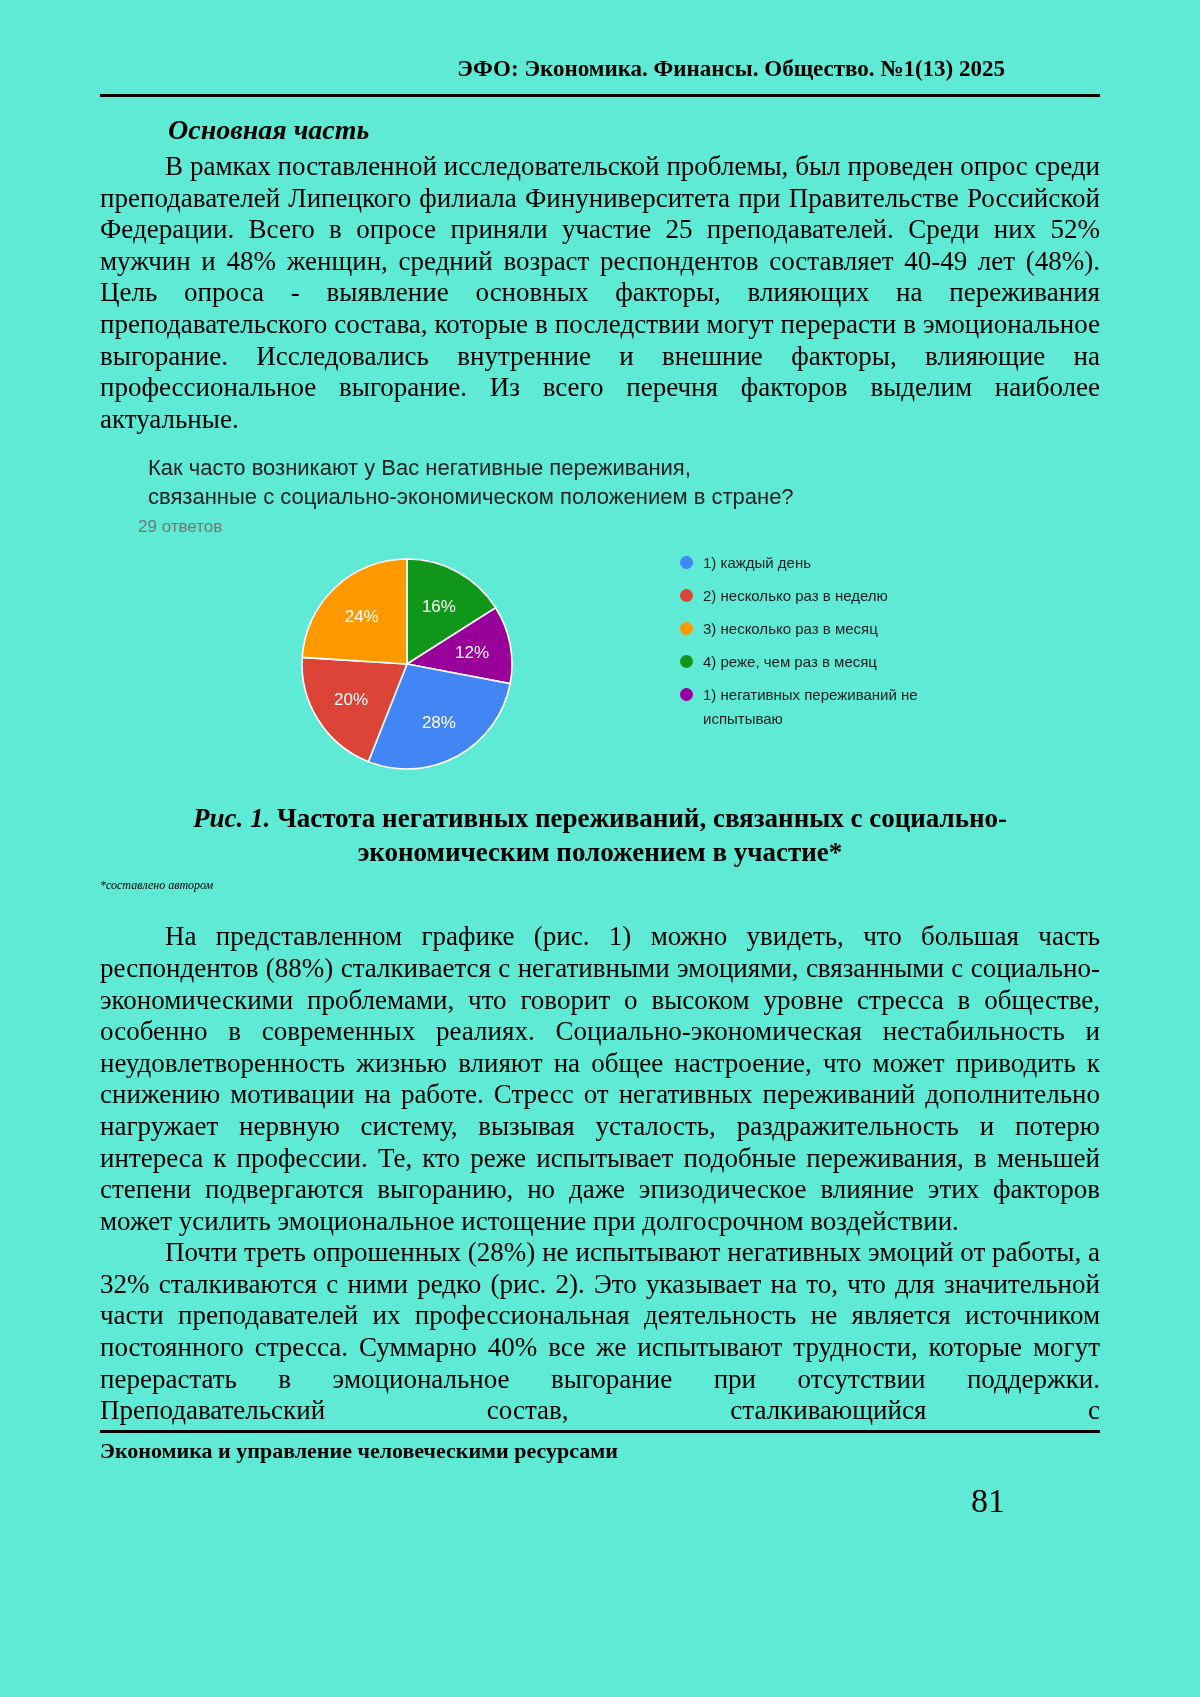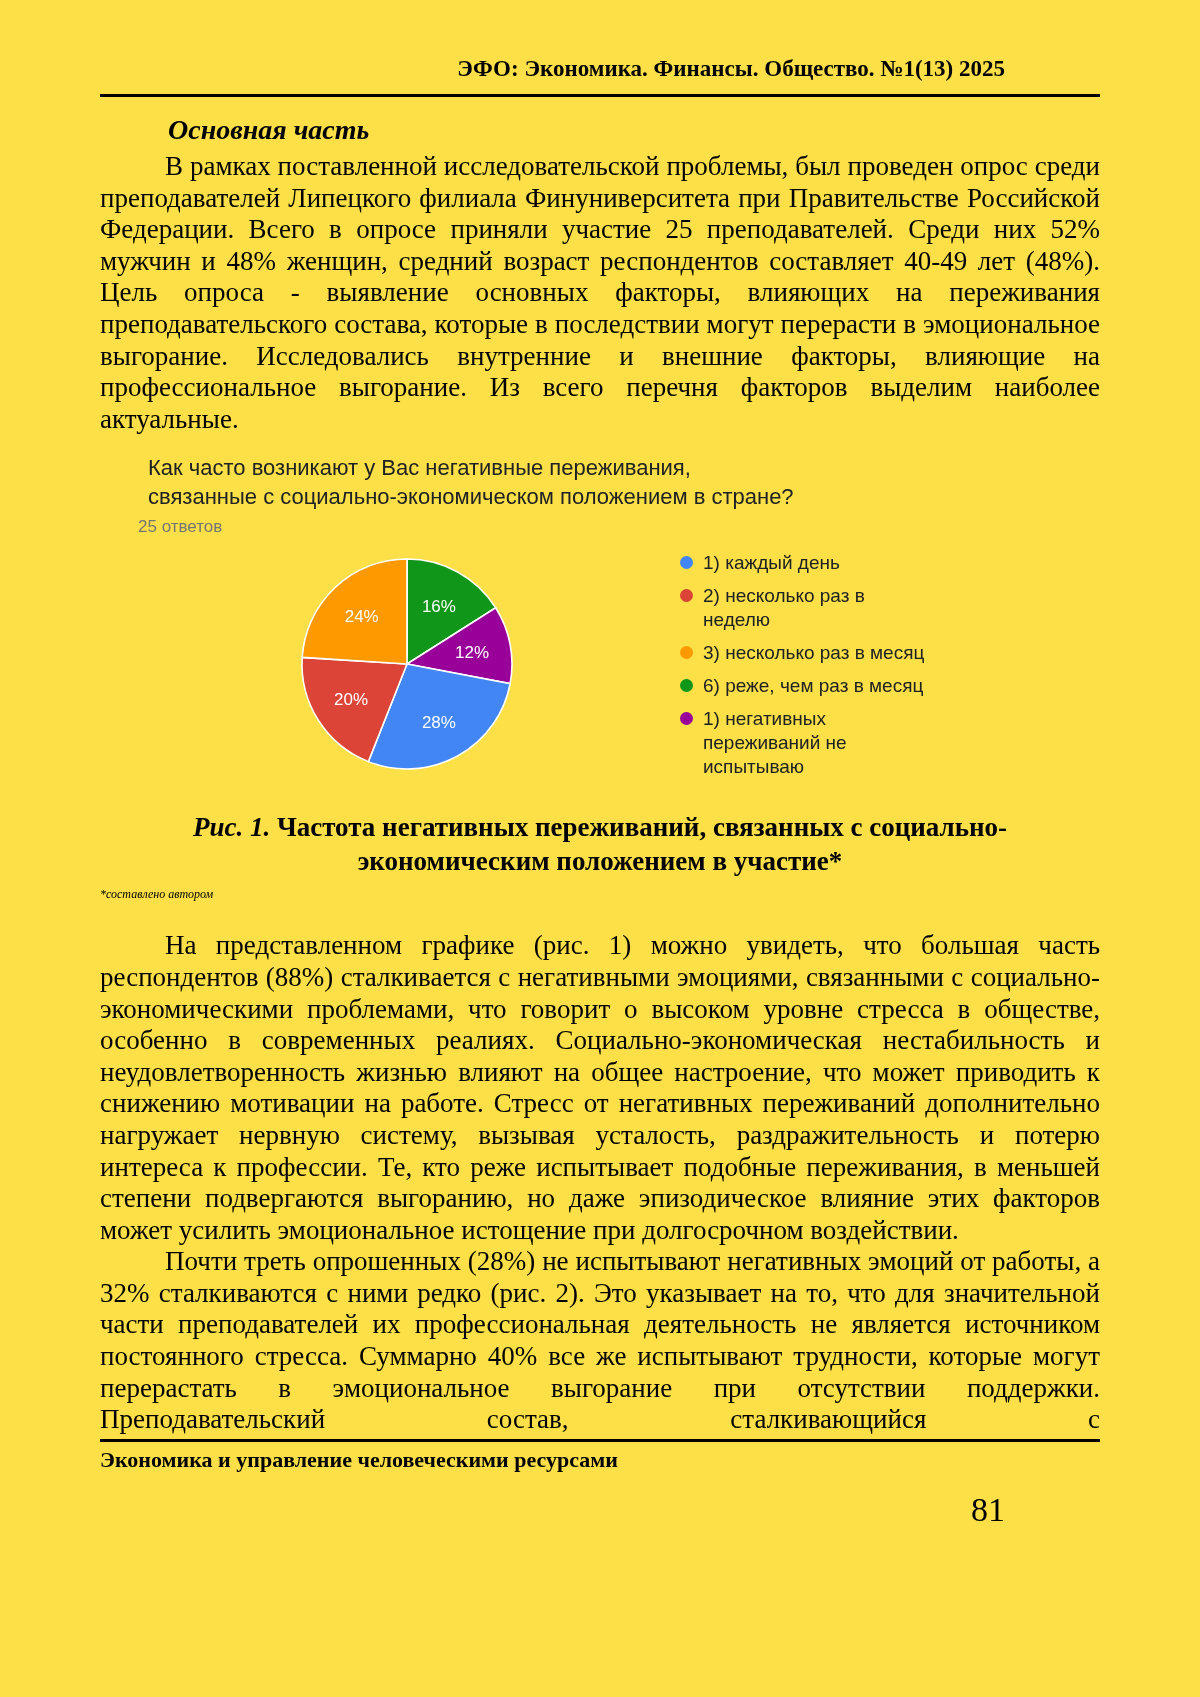--- a/index.html
+++ b/index.html
@@ -1,21 +1,21 @@
 <!DOCTYPE html>
 <html><head>
 <meta charset="utf-8">
 <style>
   * { margin: 0; padding: 0; box-sizing: border-box; }
   html, body { background: #ffffff; }
   .page {
     position: relative;
     width: 1200px;
     height: 1697px;
-    background: #fde047;
+    background: #5eead4;
     padding: 55px 100px 15px 100px;
     overflow: hidden;
     font-family: "Liberation Serif", serif;
     color: #000000;
   }
   .journal-header {
     font-size: 23px;
     font-weight: bold;
     text-align: right;
     padding-right: 95px;
@@ -63,21 +63,21 @@
   .legend {
     list-style: none;
     margin-left: 158px;
     margin-top: 2px;
     width: 252px;
   }
   .legend-item {
     display: flex;
     align-items: flex-start;
     margin-bottom: 9px;
-    font-size: 19px;
+    font-size: 15px;
     line-height: 24px;
     color: #202124;
   }
   .legend-dot {
     width: 13px;
     height: 13px;
     border-radius: 50%;
     margin: 5px 10px 0 0;
     flex: none;
   }
@@ -123,21 +123,21 @@
 
   <div class="journal-header">ЭФО: Экономика. Финансы. Общество. №1(13) 2025</div>
   <hr class="header-rule">
 
   <h2 class="section-heading">Основная часть</h2>
 
   <p class="body-text first-par">В рамках поставленной исследовательской проблемы, был проведен опрос среди преподавателей Липецкого филиала Финуниверситета при Правительстве Российской Федерации. Всего в опросе приняли участие 25 преподавателей. Среди них 52% мужчин и 48% женщин, средний возраст респондентов составляет 40-49 лет (48%). Цель опроса - выявление основных факторы, влияющих на переживания преподавательского состава, которые в последствии могут перерасти в эмоциональное выгорание. Исследовались внутренние и внешние факторы, влияющие на профессиональное выгорание. Из всего перечня факторов выделим наиболее актуальные.</p>
 
   <figure class="figure">
     <div class="chart-question">Как часто возникают у Вас негативные переживания, связанные с социально-экономическом положением в стране?</div>
-    <div class="chart-responses">25 ответов</div>
+    <div class="chart-responses">29 ответов</div>
     <div class="chart-body">
       <div class="pie-wrap">
         <svg width="230" height="230" viewBox="0 0 230 230" xmlns="http://www.w3.org/2000/svg">
             <path d="M 115 115 L 115.00 10.00 A 105 105 0 0 1 203.65 58.74 Z" fill="#109618" stroke="#ffffff" stroke-width="1.6"></path>
             <text x="146.9" y="63.0" text-anchor="middle" fill="#ffffff" font-size="17" font-family="&quot;Liberation Sans&quot;, sans-serif">16%</text>
             <path d="M 115 115 L 203.65 58.74 A 105 105 0 0 1 218.14 134.68 Z" fill="#990099" stroke="#ffffff" stroke-width="1.6"></path>
             <text x="180.0" y="108.6" text-anchor="middle" fill="#ffffff" font-size="17" font-family="&quot;Liberation Sans&quot;, sans-serif">12%</text>
             <path d="M 115 115 L 218.14 134.68 A 105 105 0 0 1 76.35 212.63 Z" fill="#4285f4" stroke="#ffffff" stroke-width="1.6"></path>
             <text x="146.9" y="179.0" text-anchor="middle" fill="#ffffff" font-size="17" font-family="&quot;Liberation Sans&quot;, sans-serif">28%</text>
             <path d="M 115 115 L 76.35 212.63 A 105 105 0 0 1 10.21 108.41 Z" fill="#db4437" stroke="#ffffff" stroke-width="1.6"></path>
@@ -154,21 +154,21 @@
           <li class="legend-item">
             <span class="legend-dot" style="background: rgb(219, 68, 55);"></span>
             <span class="legend-label">2) несколько раз в неделю</span>
           </li>
           <li class="legend-item">
             <span class="legend-dot" style="background: rgb(255, 153, 0);"></span>
             <span class="legend-label">3) несколько раз в месяц</span>
           </li>
           <li class="legend-item">
             <span class="legend-dot" style="background: rgb(16, 150, 24);"></span>
-            <span class="legend-label">6) реже, чем раз в месяц</span>
+            <span class="legend-label">4) реже, чем раз в месяц</span>
           </li>
           <li class="legend-item">
             <span class="legend-dot" style="background: rgb(153, 0, 153);"></span>
             <span class="legend-label">1) негативных переживаний не испытываю</span>
           </li>
         </ul>
     </div>
   </figure>
 
   <div class="caption">

